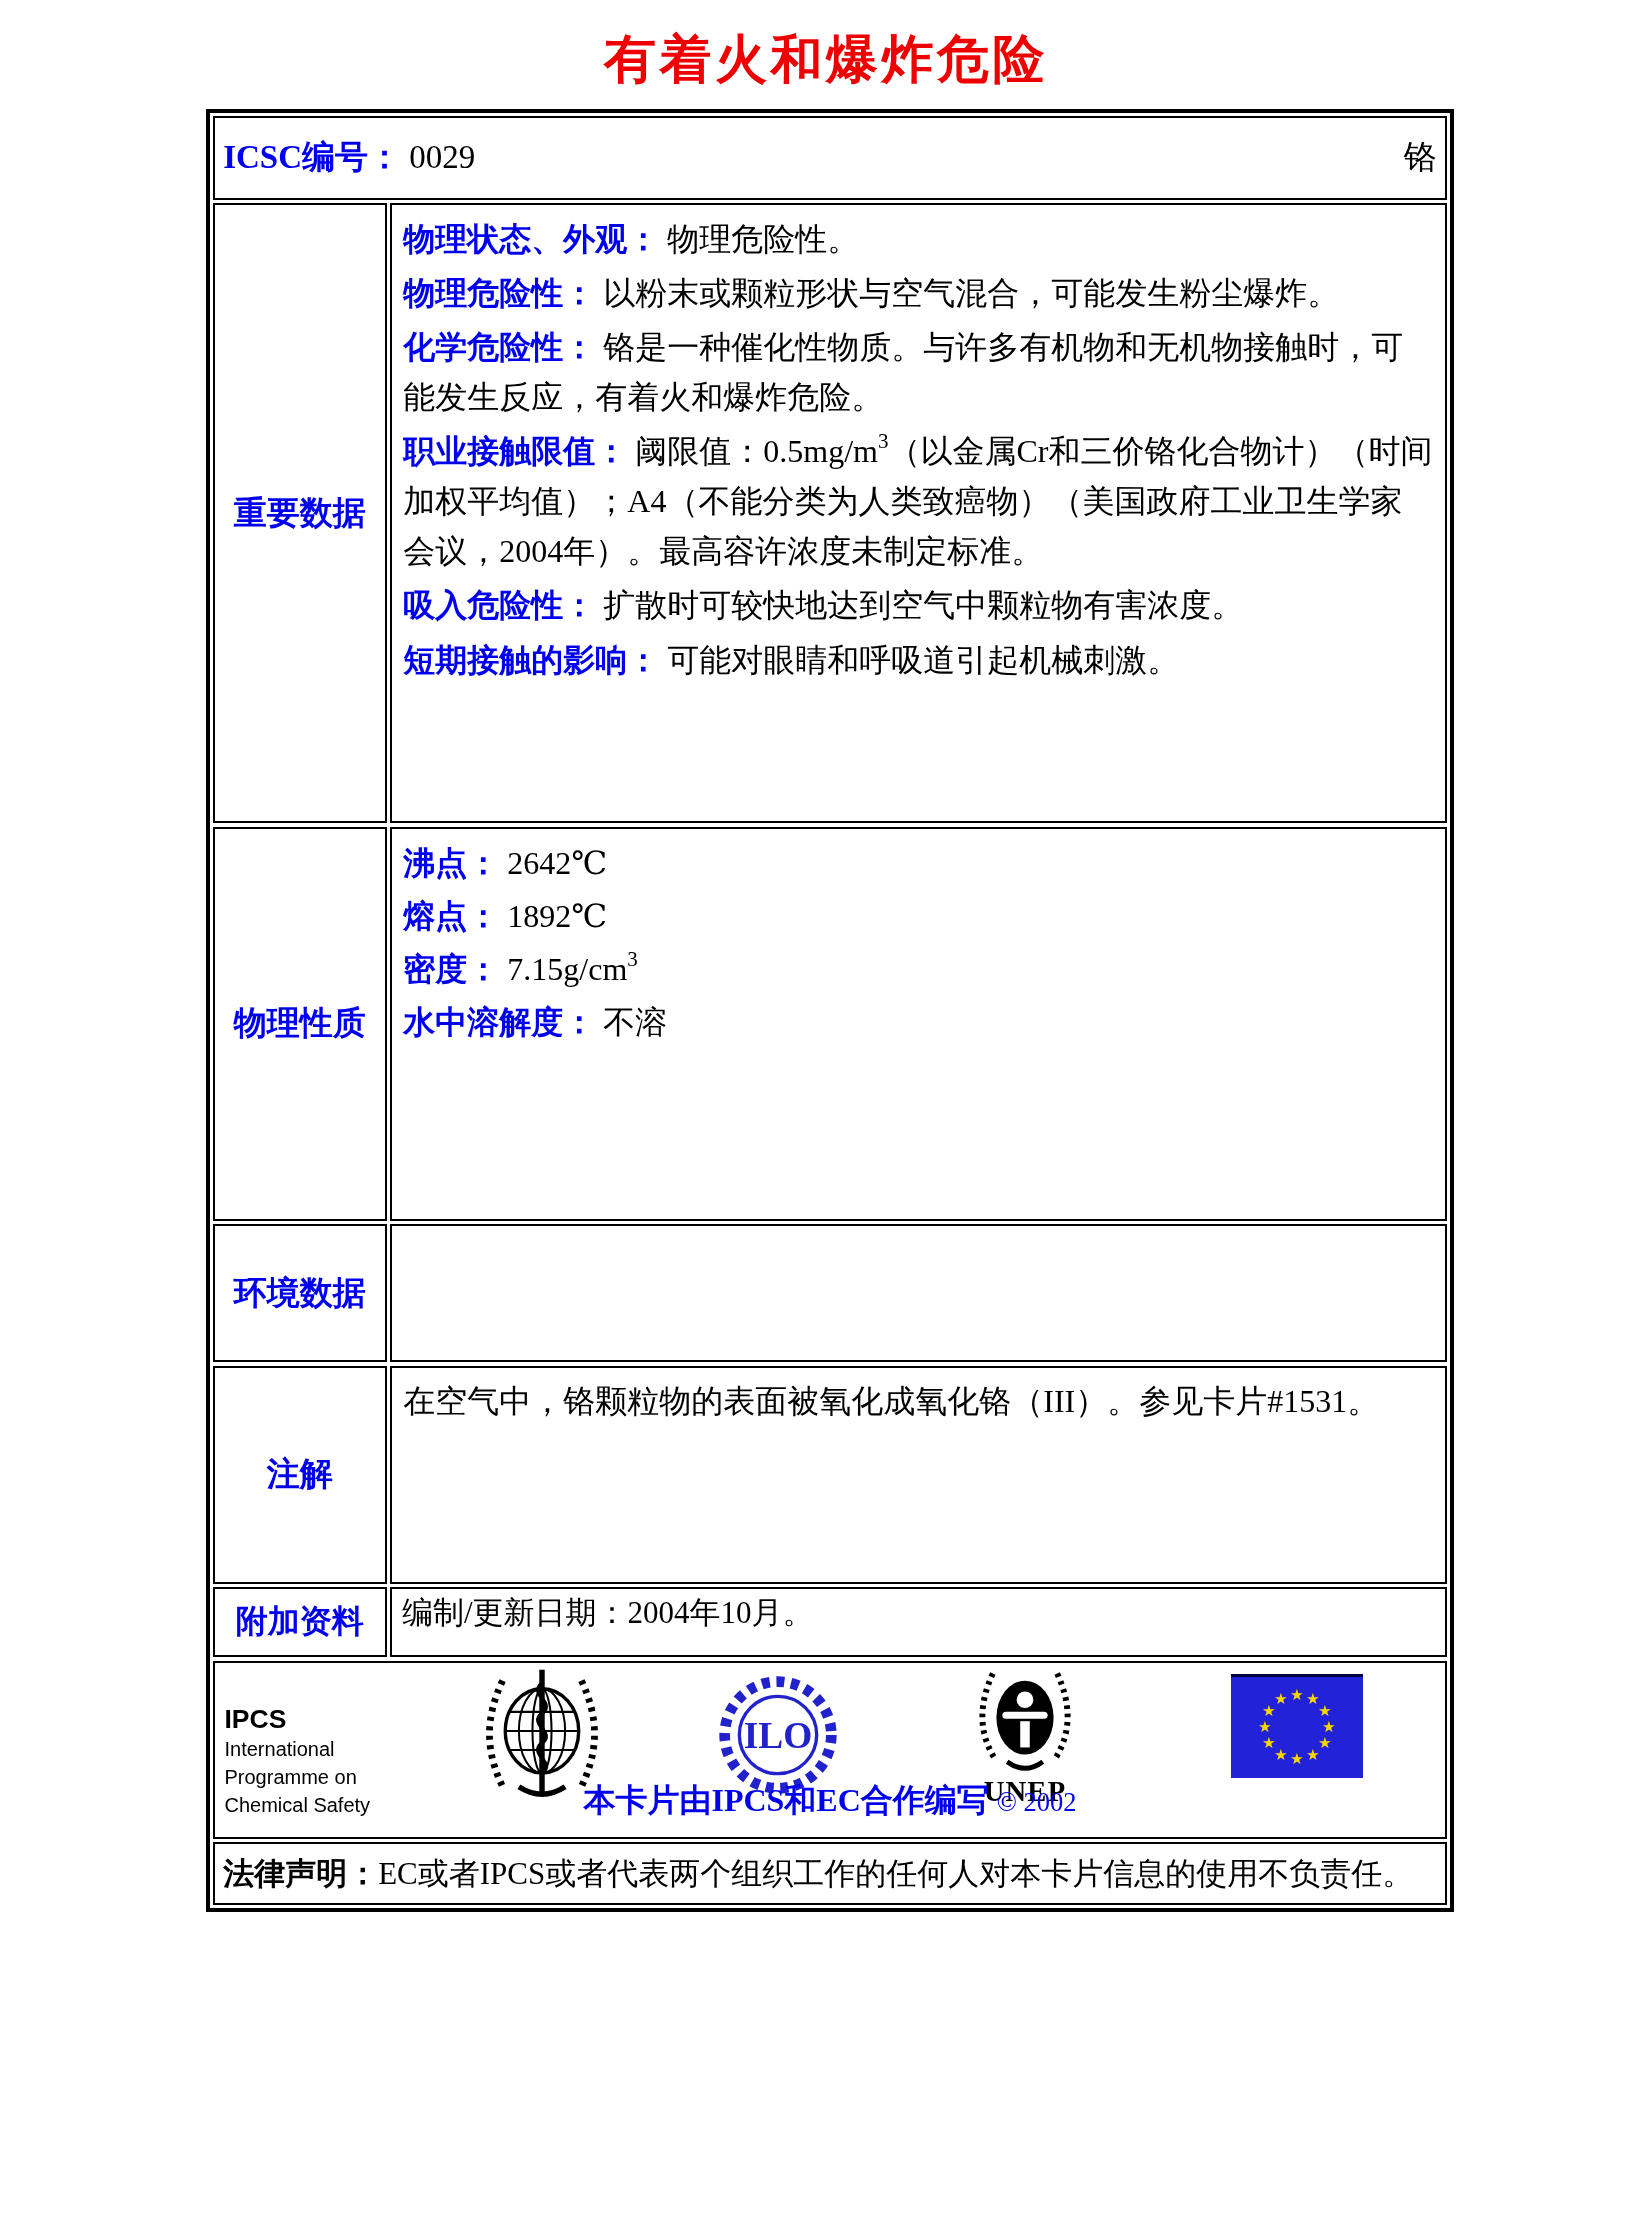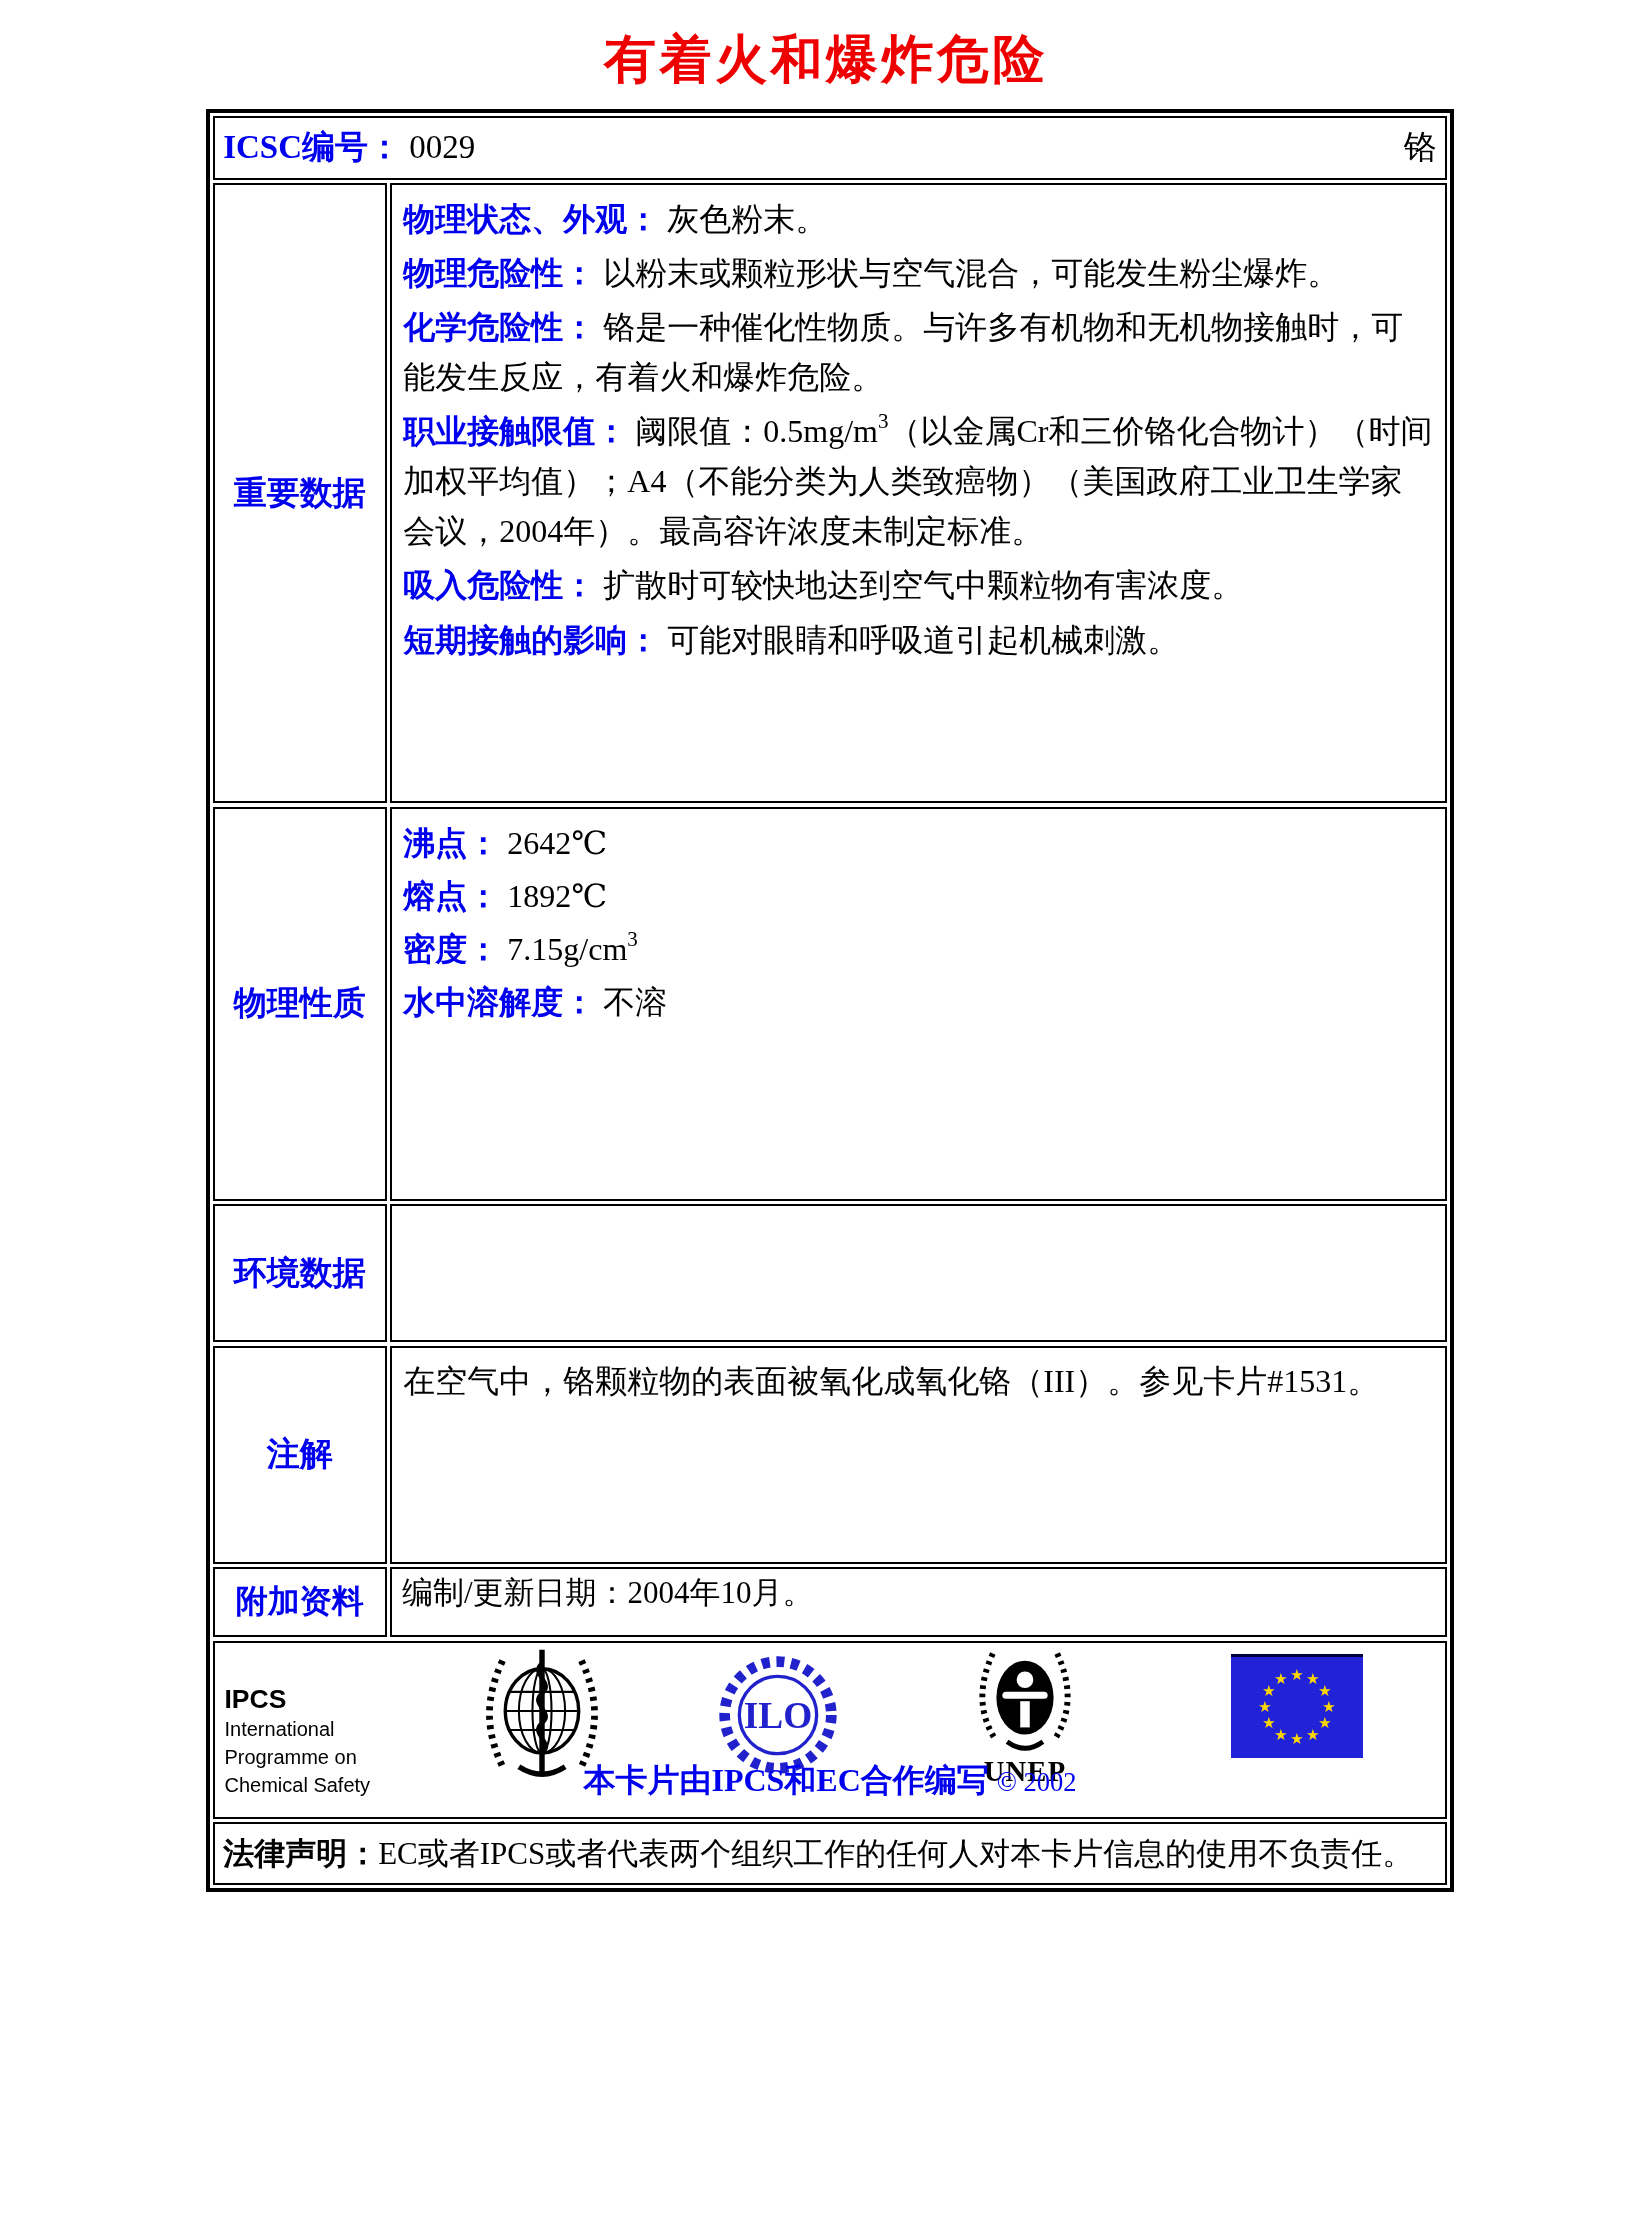--- a/index.html
+++ b/index.html
@@ -29,21 +29,21 @@
     display:flex; align-items:center; justify-content:center;
     color:#0000ee; font-weight:bold; font-size:33px;
     text-align:center;
   }
   .content-cell { flex:1; padding:8.4px 11px; font-size:32px; line-height:50px; }
   .blabel { color:#0000ee; font-weight:bold; }
   .para { margin-bottom:4.2px; }
   sup.s3 { font-size:21px; position:relative; top:-2.8px; vertical-align:super; line-height:0; }
 
   
-  .r-header { height:64px; }
+  .r-header { height:84px; }
   .r-header .cell {
     flex:1; display:flex; align-items:center; justify-content:space-between;
     font-size:33px; padding:0 8.4px;
   }
   .r-important { height:620px; }
   .r-physical  { height:394px; }
   .r-environ   { height:138px; }
   .r-notes     { height:218px; }
   .r-addinfo   { height:70px; }
   .r-addinfo .label-cell { font-size:32px; }
@@ -99,21 +99,21 @@
       </span>
       <span>铬</span>
     </div>
   </div>
 
   <div class="row r-important">
     <div class="cell label-cell">重要数据</div>
     <div class="cell content-cell">
       <div class="para">
         <span class="blabel">物理状态、外观：</span>
-        <span>灰色粉末。</span>
+        <span>物理危险性。</span>
       </div>
       <div class="para">
         <span class="blabel">物理危险性：</span>
         <span>以粉末或颗粒形状与空气混合，可能发生粉尘爆炸。</span>
       </div>
       <div class="para">
         <span class="blabel">化学危险性：</span>
         <span>铬是一种催化性物质。与许多有机物和无机物接触时，可能发生反应，有着火和爆炸危险。</span>
       </div>
       <div class="para">

